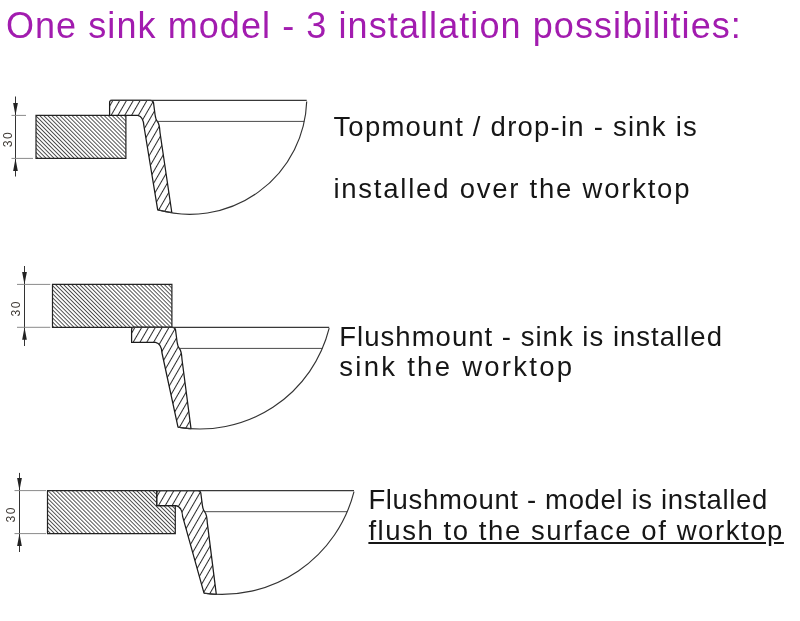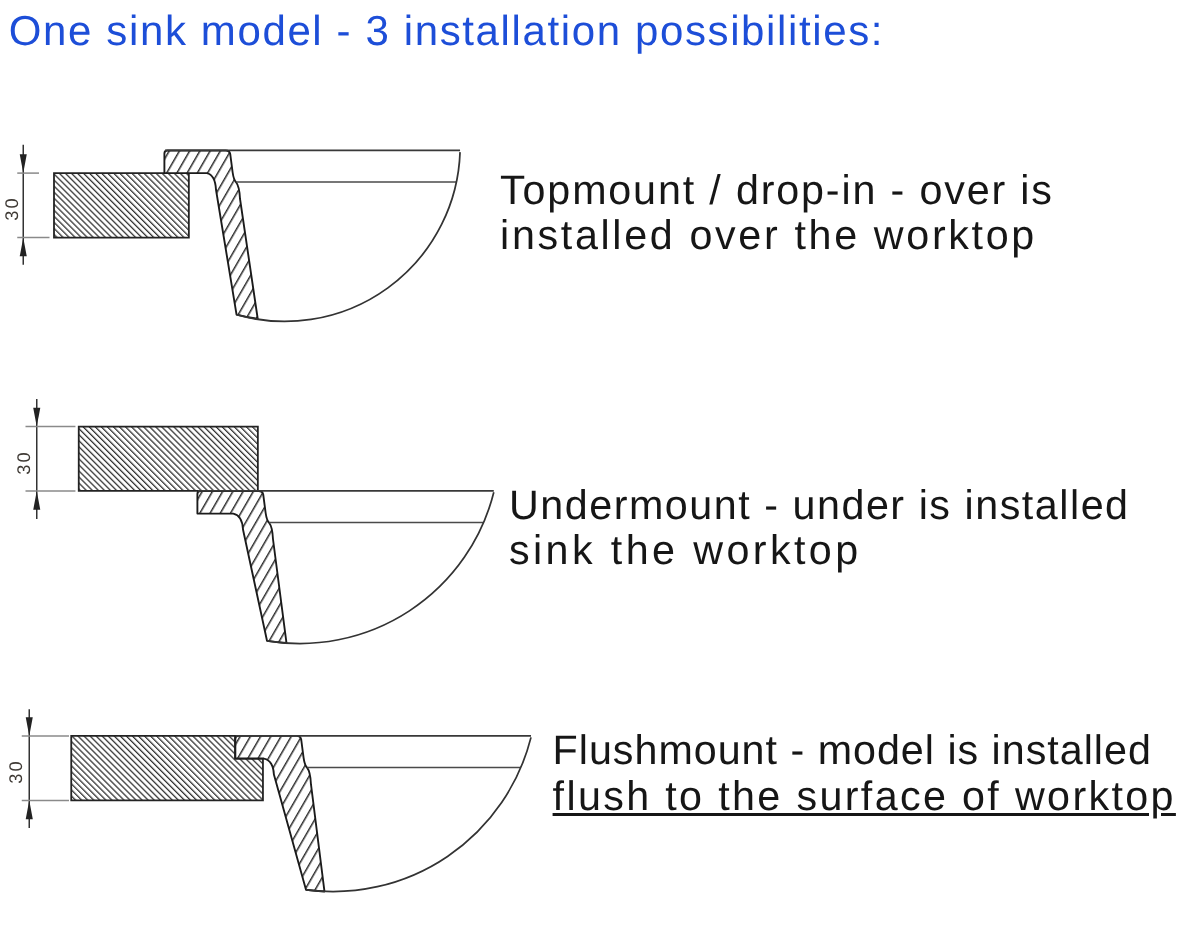--- a/index.html
+++ b/index.html
@@ -1,18 +1,18 @@
 <!DOCTYPE html>
 <html><head>
 <meta charset="utf-8">
 <style>
   html,body { margin:0; padding:0; background:#ffffff; }
   body { width:800px; height:621px; position:relative; overflow:hidden;
          font-family:"Liberation Sans", sans-serif; }
-  .title { position:absolute; left:5.9px; top:4.5px; font-size:28px; color:#1d4ed8;
+  .title { position:absolute; left:5.9px; top:4.5px; font-size:36px; color:#a21caf;
             letter-spacing:1.08px; white-space:nowrap; }
   .lbl { position:absolute; font-size:27.5px; line-height:30.4px; color:#161616;
           white-space:nowrap; }
   .lbl span { display:block; }
   #svgwrap { position:absolute; left:0; top:0; }
 </style>
 </head>
 <body>
 <div id="svgwrap"><svg width="800" height="621" viewBox="0 0 800 621">
       <defs>
@@ -66,23 +66,23 @@
   <line x1="19.5" y1="472.9" x2="19.5" y2="552"></line>
   <line x1="14.5" y1="490.6" x2="46" y2="490.6" stroke="#8a8a8a"></line>
   <line x1="14.5" y1="533.6" x2="46" y2="533.6" stroke="#8a8a8a"></line>
 </g>
 <path d="M 19.5 490.6 L 17.15 478.1 L 21.85 478.1 Z" fill="#222"></path>
 <path d="M 19.5 533.6 L 17.15 546.1 L 21.85 546.1 Z" fill="#222"></path>
 <text x="10.9" y="514.3" transform="rotate(-90 10.9 514.3)" text-anchor="middle" font-family="Liberation Sans, sans-serif" font-size="12.2" letter-spacing="1.4" fill="#3f3a35" dominant-baseline="central">30</text>
     </svg></div>
 <div class="title">One sink model - 3 installation possibilities:</div>
 <div class="lbl" style="left:333.4px; top:111.6px;">
-    <span style="letter-spacing:1.23px;">Topmount / drop-in - over is</span>
-    <span style="letter-spacing:1.77px;">installed over the worktop</span>
+    <span style="letter-spacing:1.23px;">Topmount / drop-in - sink is</span>
+    <span style="letter-spacing:1.77px;margin-top:32px;">installed over the worktop</span>
   </div>
 <div class="lbl" style="left:339.3px; top:321.9px;">
-    <span style="letter-spacing:1.02px;">Undermount - under is installed</span>
+    <span style="letter-spacing:1.02px;">Flushmount - sink is installed</span>
     <span style="letter-spacing:2.27px;">sink the worktop</span>
   </div>
 <div class="lbl" style="left:368.4px; top:485.4px;">
     <span style="letter-spacing:0.66px;">Flushmount - model is installed</span>
     <span style="letter-spacing:1.57px;text-decoration:underline;">flush to the surface of worktop</span>
   </div>
 
 </body></html>

